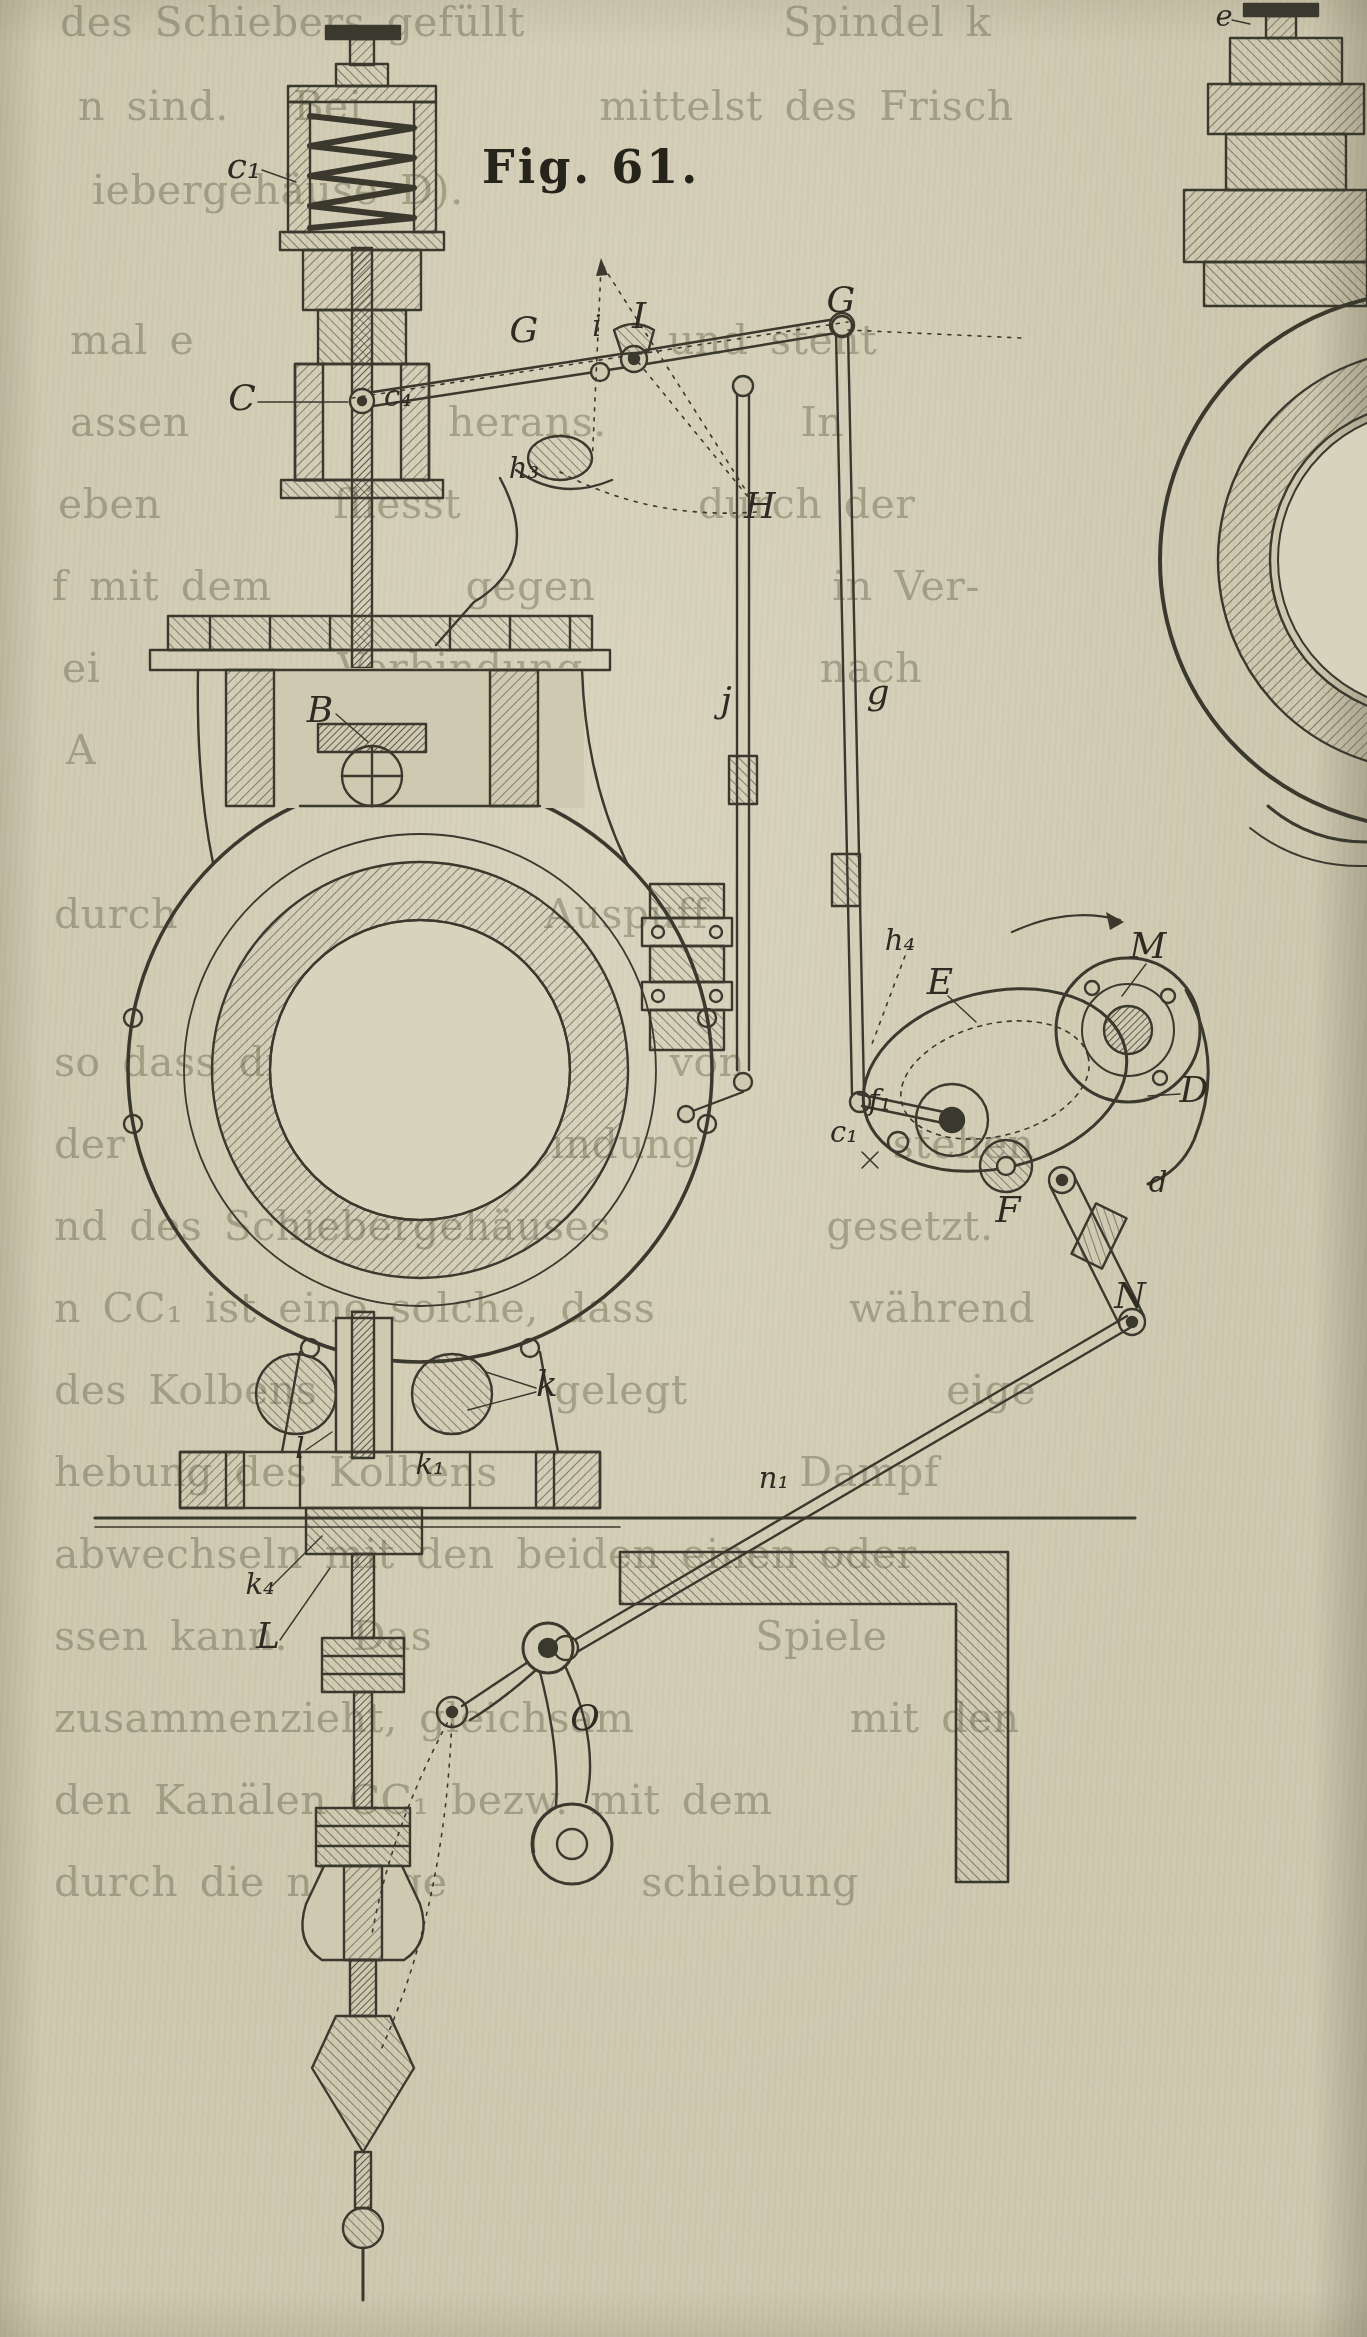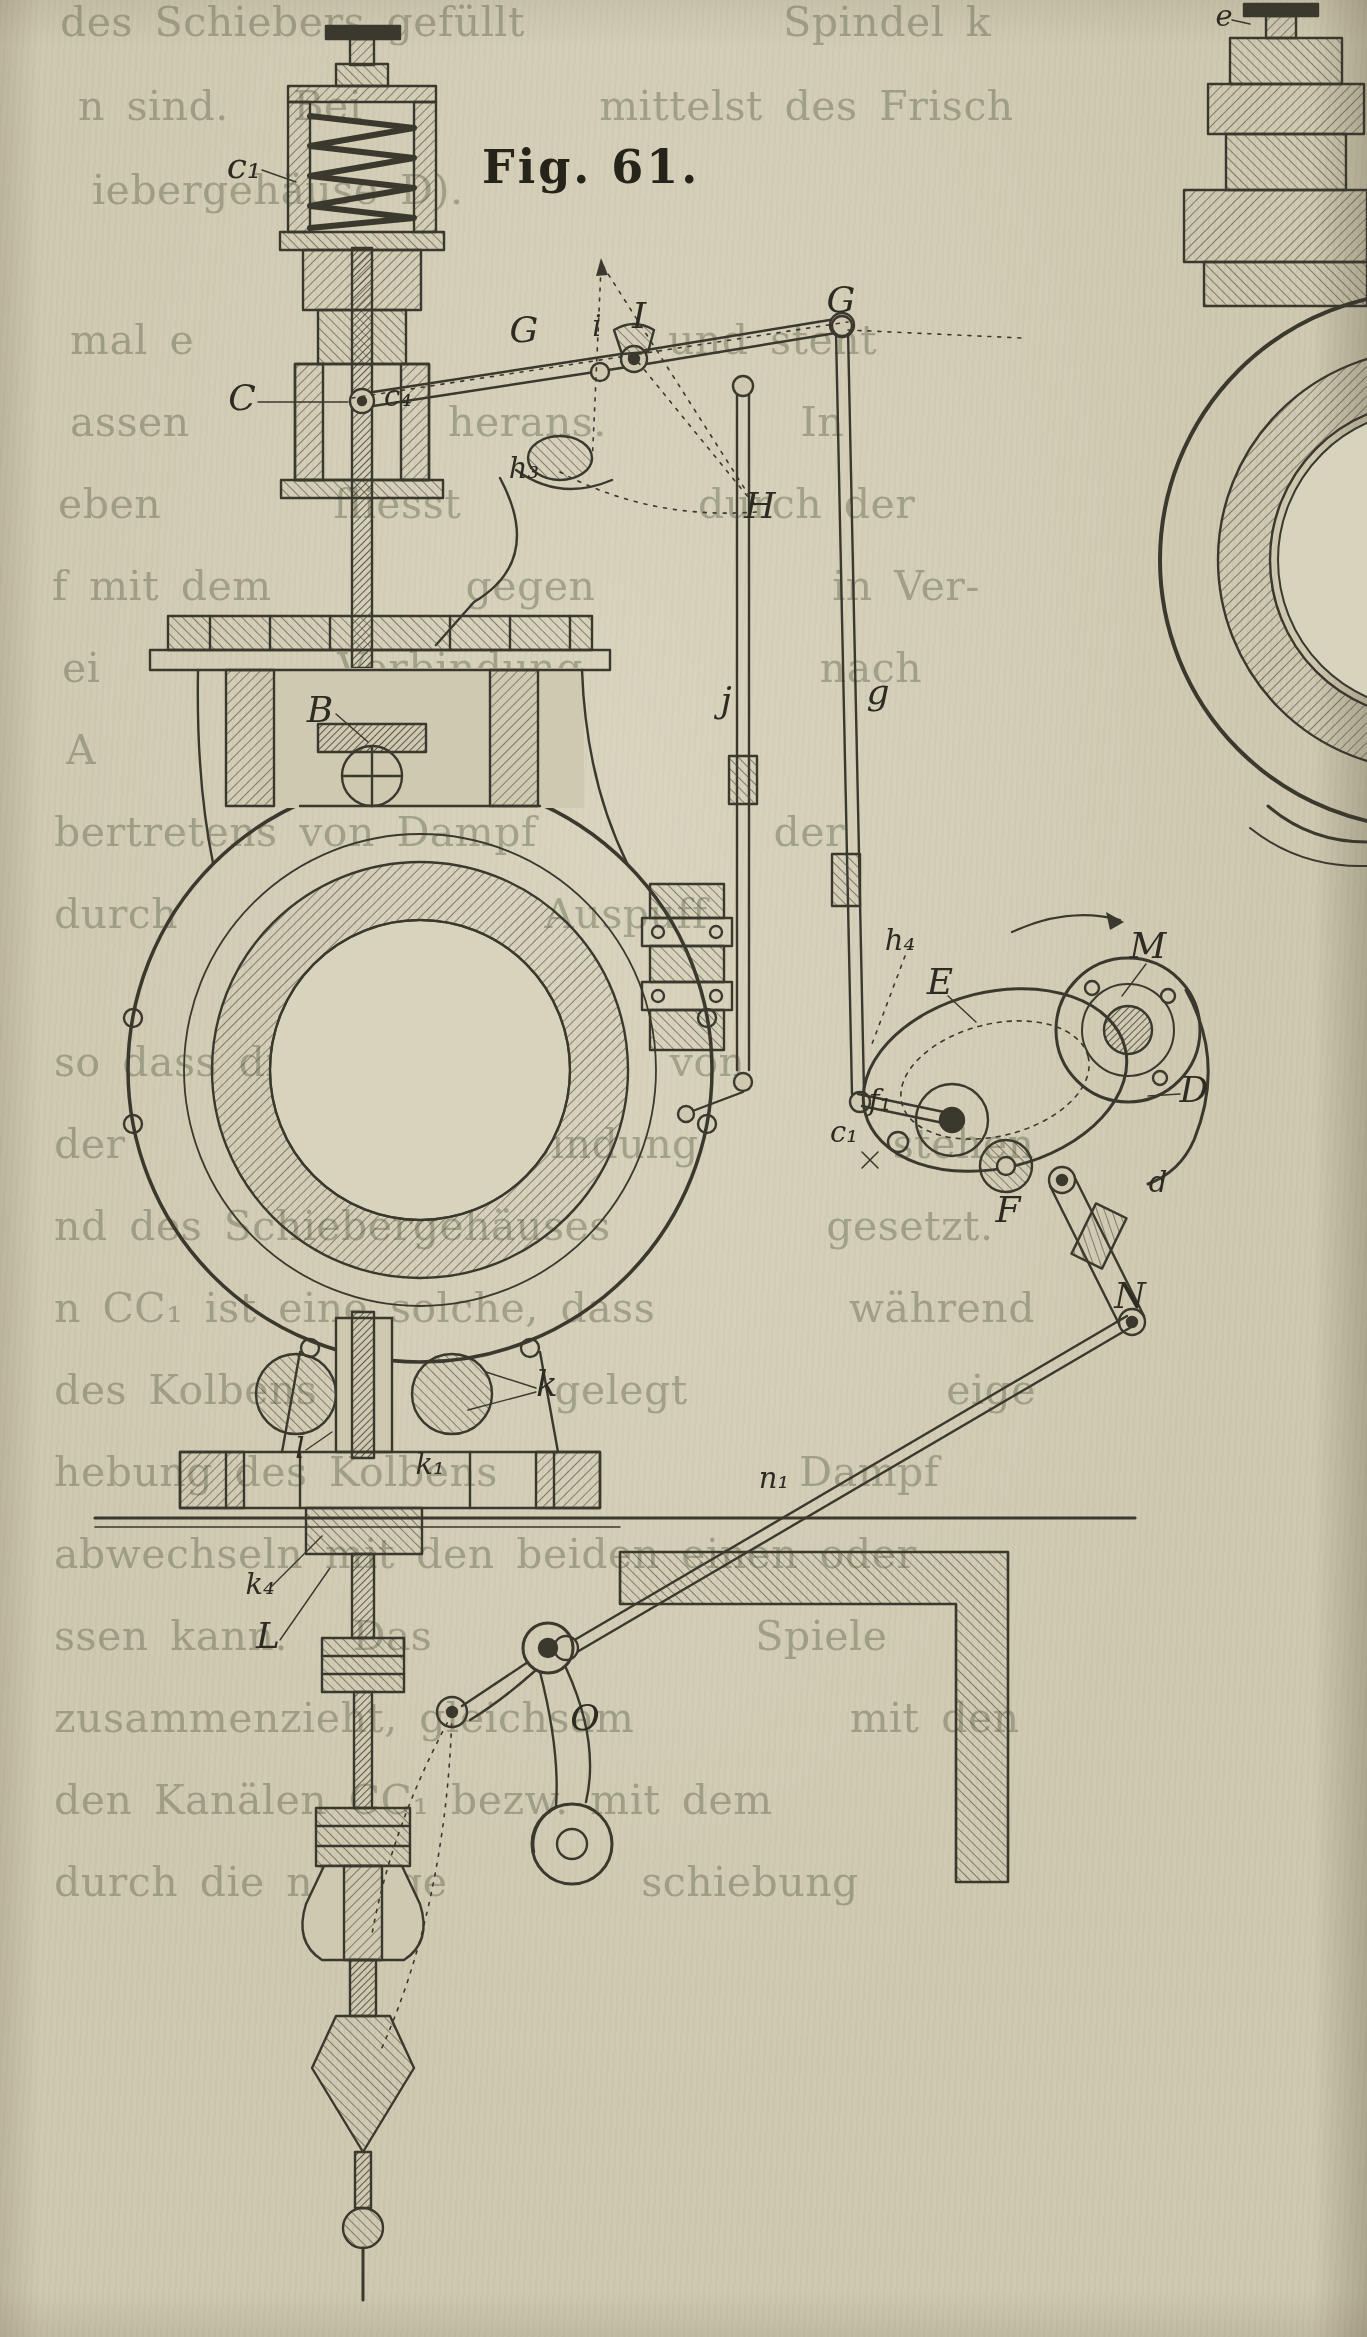--- a/index.html
+++ b/index.html
@@ -35,21 +35,20 @@
   <div class="ghost-layer">
     <div class="ghost" style="left:60px;top:0px">des Schiebers gefüllt            Spindel k</div>
     <div class="ghost" style="left:78px;top:84px">n sind.   Bei           mittelst des Frisch</div>
     <div class="ghost" style="left:92px;top:168px">iebergehäuse D).</div>
     <div class="ghost" style="left:70px;top:318px">mal e                      und steht</div>
     <div class="ghost" style="left:70px;top:400px">assen            herans.         In</div>
     <div class="ghost" style="left:58px;top:482px">eben        fliesst           durch der</div>
     <div class="ghost" style="left:52px;top:564px">f mit dem         gegen           in Ver-</div>
     <div class="ghost" style="left:62px;top:646px">ei           Verbindung           nach</div>
     <div class="ghost" style="left:66px;top:728px">A             führen</div>
-    <div class="ghost" style="left:54px;top:810px">bertretens von Dampf           der</div>
     <div class="ghost" style="left:54px;top:892px">durch                 Auspuff</div>
     <div class="ghost" style="left:54px;top:1040px">so dass die                 von</div>
     <div class="ghost" style="left:54px;top:1122px">der        der in Verbindung         stehen</div>
     <div class="ghost" style="left:54px;top:1204px">nd des Schiebergehäuses          gesetzt.</div>
     <div class="ghost" style="left:54px;top:1286px">n CC₁ ist eine solche, dass         während</div>
     <div class="ghost" style="left:54px;top:1368px">des Kolbens           gelegt            eige</div>
     <div class="ghost" style="left:54px;top:1450px">hebung des Kolbens              Dampf</div>
     <div class="ghost" style="left:54px;top:1532px">abwechseln mit den beiden einen oder</div>
     <div class="ghost" style="left:54px;top:1614px">ssen kann.   Das               Spiele</div>
     <div class="ghost" style="left:54px;top:1696px">zusammenzieht, gleichsam          mit den</div>

